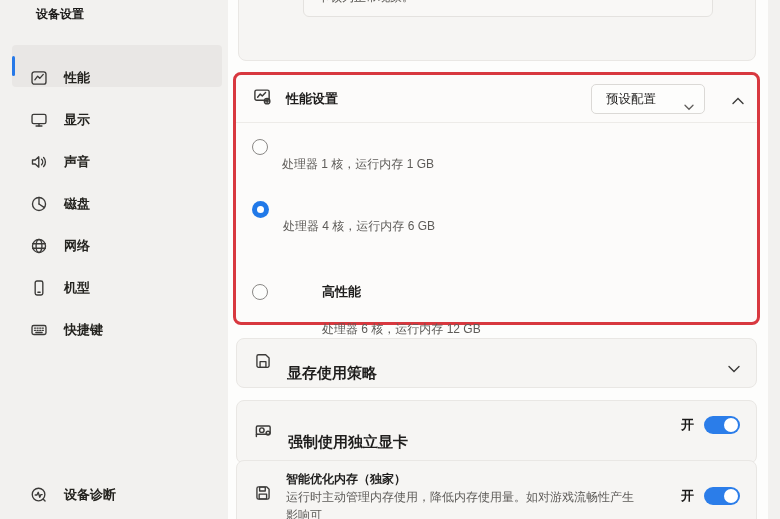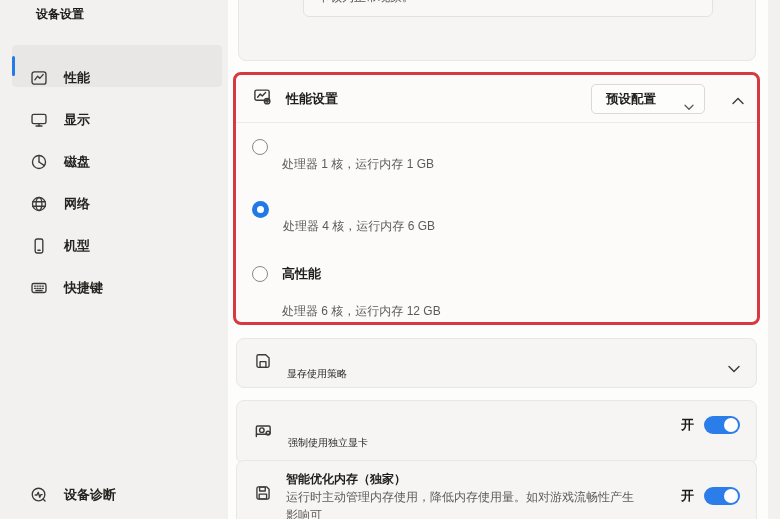--- a/index.html
+++ b/index.html
@@ -32,41 +32,41 @@
   .top-inner { position:absolute; left:64px; top:-18px; width:410px; height:64px; background:#f9f8f6; border:1px solid #e4e2df; border-radius:6px; }
   .top-inner .txt { position:absolute; left:14px; bottom:10px; font-size:12px; color:#55534f; }
 
   
   .perf-card { left:5px; top:72px; width:527px; height:253px; background:#fcfbfa; border:3px solid #d8383f; border-radius:8px; }
   .perf-head { position:absolute; left:0; right:0; top:0; height:47px; display:flex; align-items:center; }
   .perf-head .ic { margin-left:17px; }
   .perf-head .ttl { margin-left:14px; font-size:13px; font-weight:700; color:#1f1e1d; }
   .perf-divider { position:absolute; left:0; right:0; top:47px; height:1px; background:#edebe8; }
   .dropdown { position:absolute; right:52px; top:9px; width:114px; height:30px; background:#fdfdfc; border:1px solid #dbd9d6; border-radius:5px; display:flex; align-items:center; cursor:pointer; }
-  .dropdown .val { margin-left:14px; font-size:12.5px; font-weight:700; color:#201f1e; }
+  .dropdown .val { margin-left:14px; font-size:12.5px; font-weight:400; color:#201f1e; }
   .dropdown .chev { position:absolute; right:10px; top:12px; }
   .collapse-chev { position:absolute; right:13px; top:16px; cursor:pointer; }
 
   .opt-row { position:absolute; left:16px; right:16px; display:flex; cursor:pointer; }
   .opt-row .radio { width:16px; height:16px; border-radius:50%; border:1.5px solid #8a8886; background:#fdfdfc; margin-top:2px; flex:none; }
   .opt-row.selected .radio { border:none; background:#2179e8; position:relative; width:17px; height:17px; }
   .opt-row.selected .radio::after { content:""; position:absolute; left:5px; top:5px; width:7px; height:7px; border-radius:50%; background:#ffffff; }
   .opt-texts { margin-left:14px; }
   .opt-label { font-size:13px; font-weight:700; color:#1f1e1d; line-height:20px; }
   .opt-desc { font-size:12px; color:#5d5b58; line-height:20px; margin-top:17px; }
-  .opt-low { top:62px; } .opt-mid { top:124px; } .opt-high { top:189px; }
+  .opt-low { top:62px; } .opt-mid { top:124px; } .opt-high { top:207px;gap:40px; }
 
   
   .row-card { left:8px; width:521px; height:50px; }
   .vram-card { top:338px; }
   .gpu-card { top:400px; height:64px; }
   .mem-card { top:460px; height:72px; }
   .row-inner { position:absolute; inset:0; display:flex; align-items:center; }
   .row-inner .ic { margin-left:17px; flex:none; }
-  .row-inner .ttl { margin-left:15px; font-size:10px; font-weight:400; color:#1f1e1d;margin-top:21px; }
+  .row-inner .ttl { margin-left:15px; font-size:15px; font-weight:700; color:#1f1e1d;margin-top:21px; }
   .row-chev { position:absolute; right:16px; top:20px; }
 
   .toggle-group { position:absolute; right:16px; display:flex; align-items:center; }
   .toggle-group .on-lbl { font-size:13px; font-weight:700; color:#1b1a19; margin-right:10px; }
   .switch { width:36px; height:18px; border-radius:9px; background:#2b7de9; position:relative; cursor:pointer; }
   .switch .knob { position:absolute; right:2px; top:2px; width:14px; height:14px; border-radius:50%; background:#ffffff; }
   .gpu-card .toggle-group { top:15px; }
   .mem-card .toggle-group { top:26px; }
 
   .mem-texts { position:absolute; left:49px; top:9px; right:120px; }
@@ -100,20 +100,31 @@
       <span class="ic">
         <svg class="icon" width="18" height="18" viewBox="0 0 16 16">
             <rect x="1.8" y="3" width="12.4" height="8.2" rx="1.5"></rect>
             <line x1="8" y1="11.2" x2="8" y2="13.3"></line>
             <line x1="5.4" y1="13.3" x2="10.6" y2="13.3"></line>
           </svg>
       </span>
       <span class="lbl">显示</span>
     </div>
 
+    <div class="side-item">
+
+      <span class="ic">
+        <svg class="icon" width="18" height="18" viewBox="0 0 16 16">
+            <path d="M2.2,6.2 h2.4 l3.2,-2.8 v9.2 l-3.2,-2.8 h-2.4 z"></path>
+            <path d="M10.3,5.6 a3.4,3.4 0 0 1 0,4.8"></path>
+            <path d="M12.1,4 a5.8,5.8 0 0 1 0,8"></path>
+          </svg>
+      </span>
+      <span class="lbl">声音</span>
+    </div>
 
     <div class="side-item">
 
       <span class="ic">
         <svg class="icon" width="18" height="18" viewBox="0 0 16 16">
             <circle cx="8" cy="8" r="5.8"></circle>
             <line x1="8" y1="8" x2="8" y2="2.2"></line>
             <line x1="8" y1="8" x2="12.8" y2="11.2"></line>
           </svg>
       </span>

